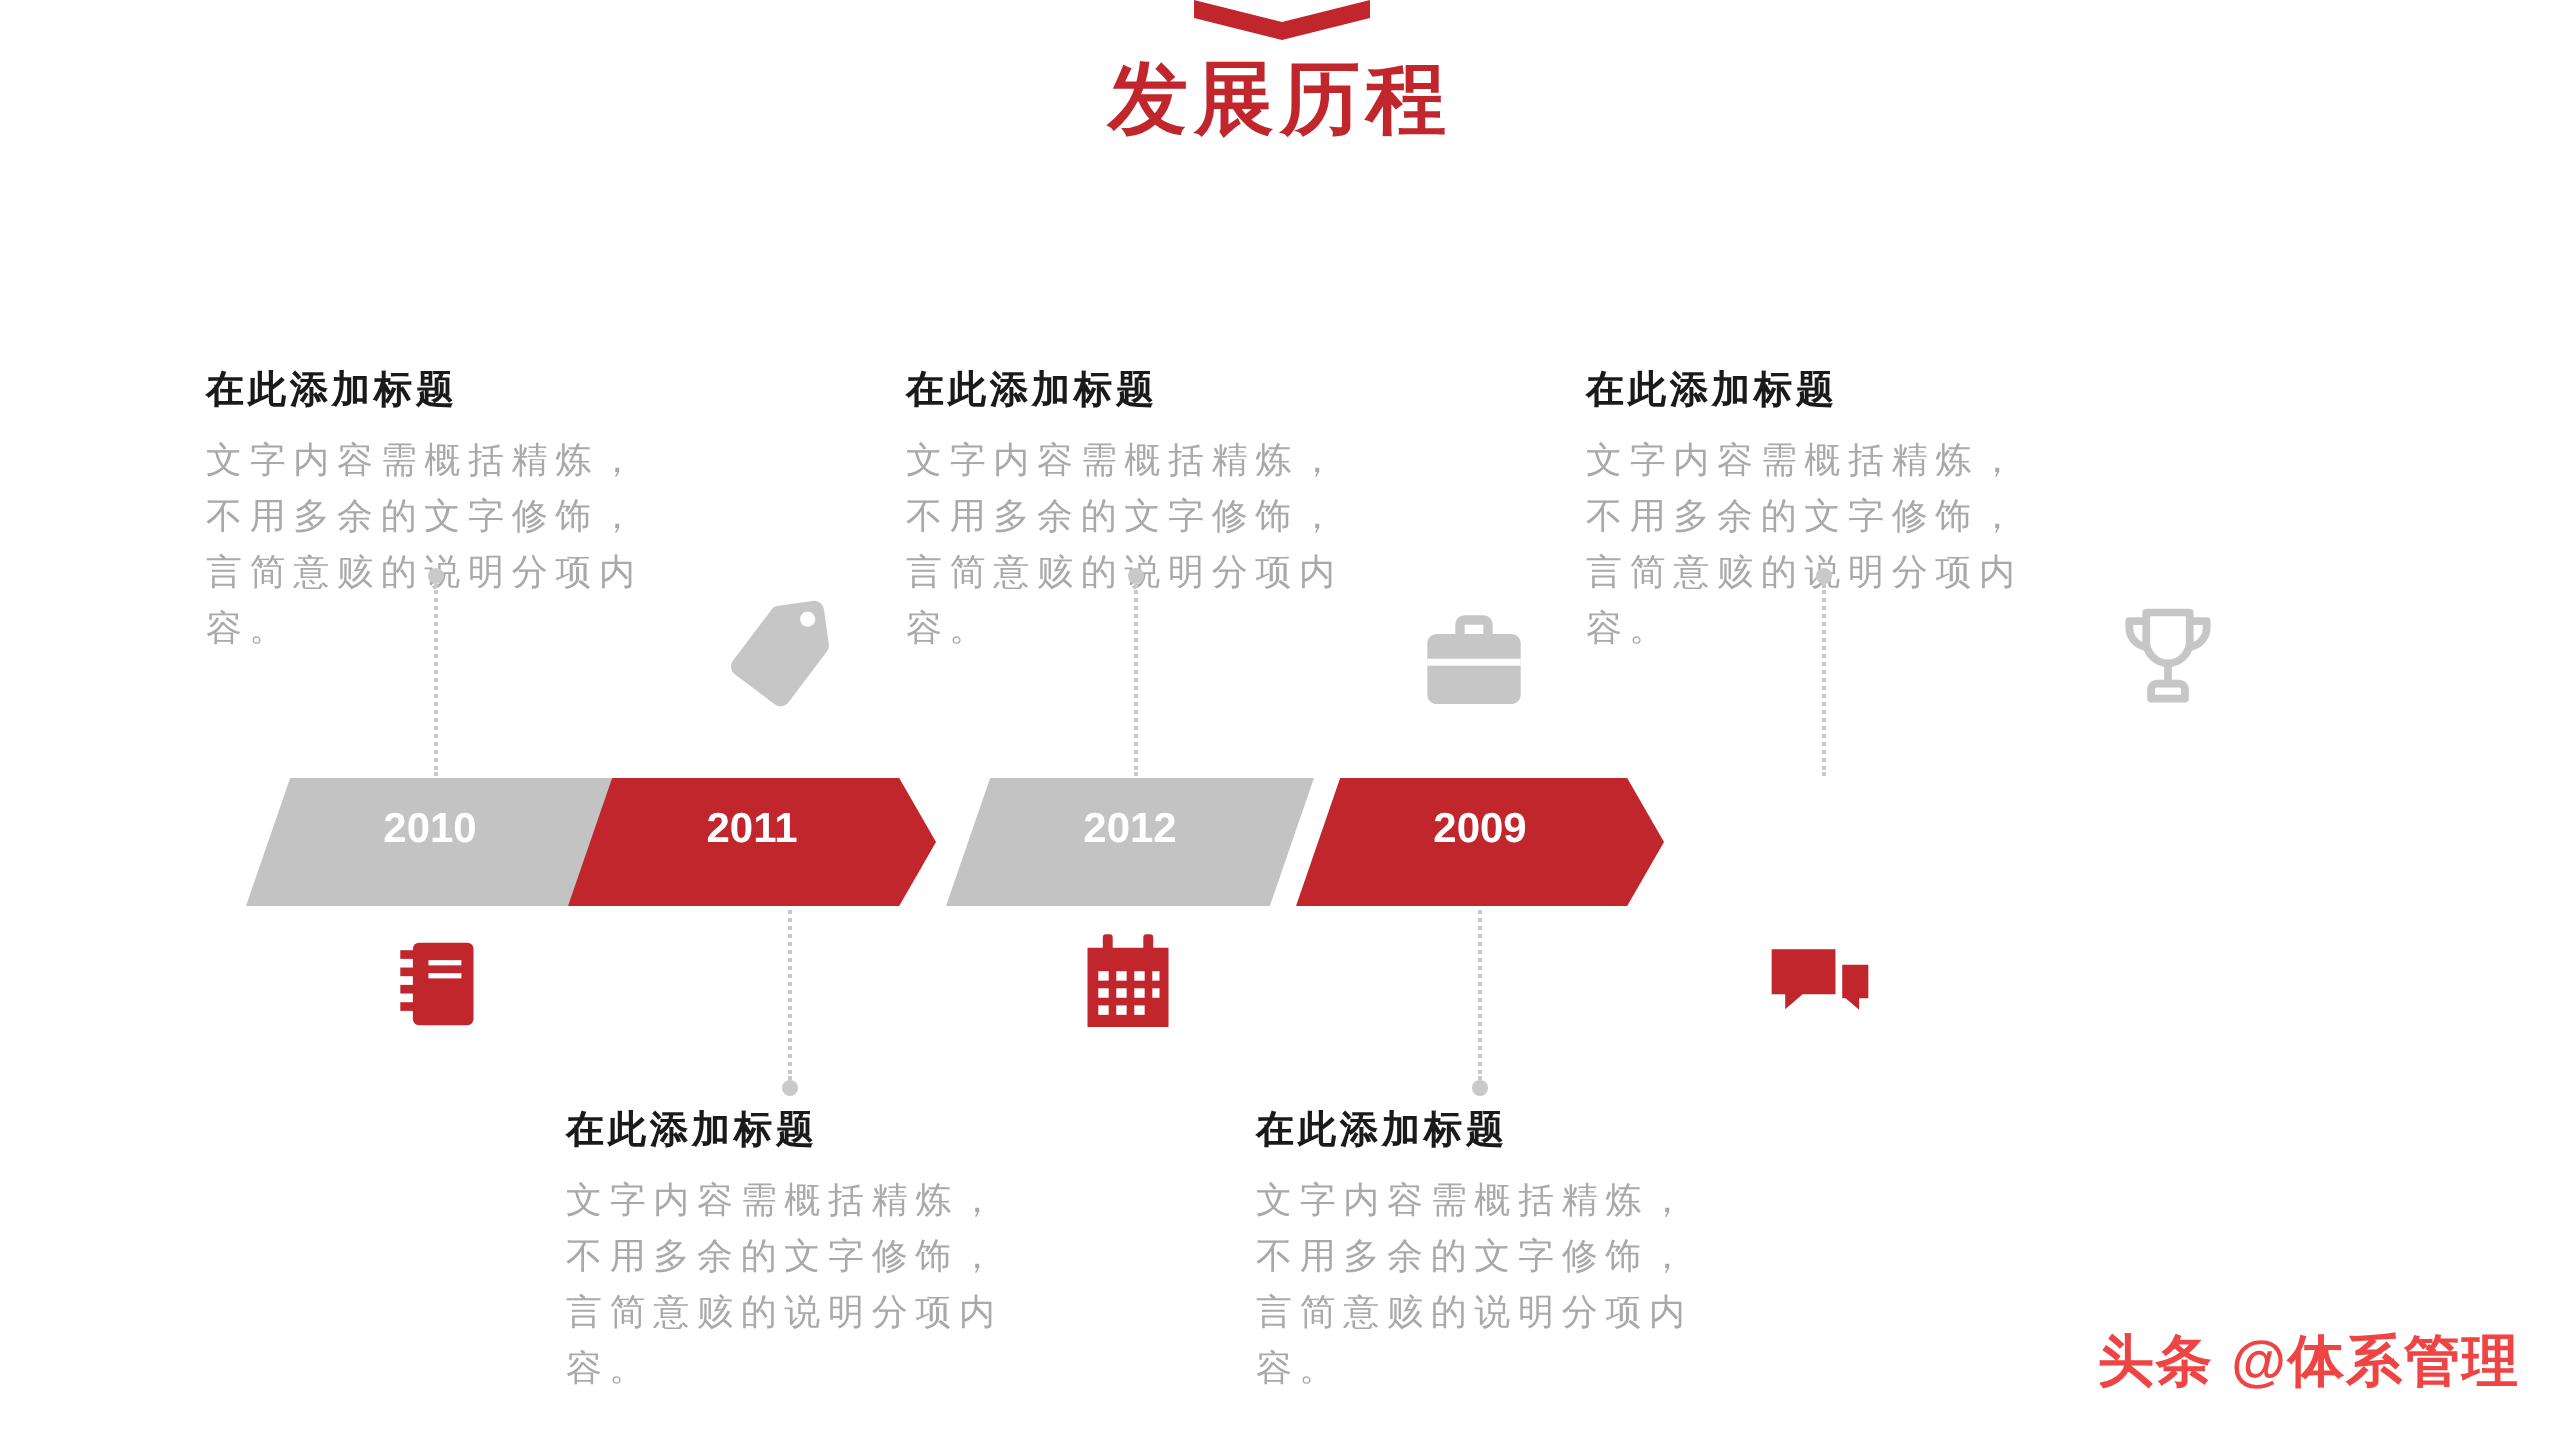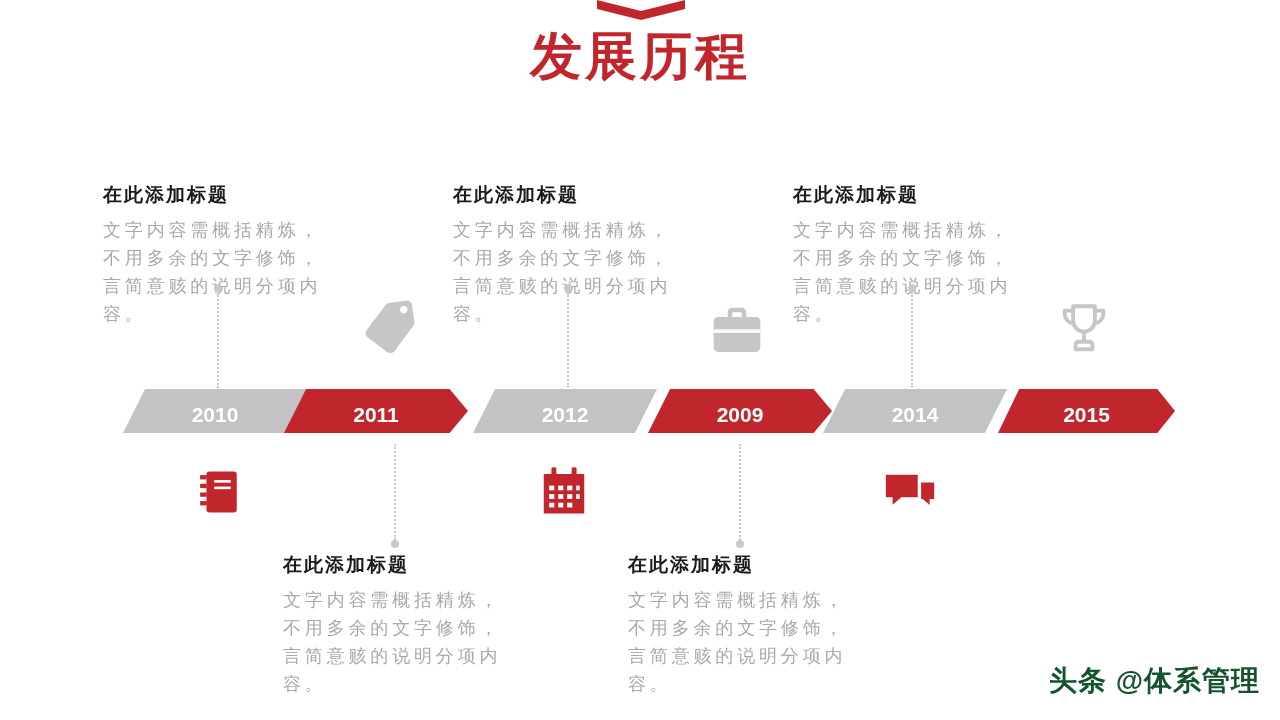--- a/index.html
+++ b/index.html
@@ -18,52 +18,52 @@
 
   
   .top-chevron{
     position:absolute;left:597px;top:0;width:88px;height:20px;background:var(--red);
     clip-path:polygon(0 0,50% 55%,100% 0,100% 45%,50% 100%,0 45%);
   }
 
   
   .header{position:absolute;top:28px;left:0;width:100%;display:flex;justify-content:center;align-items:flex-start;gap:22px;}
   .header .title{
-    font-size:52px;font-weight:800;color:var(--red);letter-spacing:3px;line-height:1.1;
+    font-size:40px;font-weight:800;color:var(--red);letter-spacing:3px;line-height:1.1;
   }
   .header .subtitle{margin-top:6px;color:var(--subtitle-gray);font-family:"Liberation Serif","DejaVu Serif",serif;font-weight:700;font-size:15px;letter-spacing:8px;line-height:1.55;}
 
   
   .note{position:absolute;width:245px;}
   .note h3{font-size:19px;font-weight:700;color:var(--title-dark);letter-spacing:2px;margin-bottom:9px;}
   .note p{font-size:18px;color:var(--text-gray);letter-spacing:3.5px;line-height:1.55;text-align:justify;width:218px;}
 
   
   .connector{position:absolute;width:10px;height:104px;display:flex;flex-direction:column;align-items:center;}
   .connector .dot{width:8px;height:8px;border-radius:50%;background:var(--dot-gray);flex:0 0 auto;}
   .connector .line{flex:1;width:0;border-left:2px dotted var(--dot-gray);}
   .connector.up .dot{order:2;}
   .connector.up .line{order:1;}
 
   
-  .segment{position:absolute;top:389px;height:44px;width:184px;color:#fff;
+  .segment{position:absolute;top:389px;height:64px;width:184px;color:#fff;
     font-size:21px;font-weight:700;text-align:center;line-height:52px;}
   .segment.gray{background:var(--shape-gray);clip-path:polygon(12% 0,100% 0,88% 100%,0 100%);z-index:1;}
   .segment.red{background:var(--red);clip-path:polygon(12% 0,90% 0,100% 50%,90% 100%,0 100%);z-index:2;}
   .segment span{display:inline-block;}
 
   
   .icon{position:absolute;display:block;}
   .icon svg{width:100%;height:100%;display:block;}
   .icon-gray{color:var(--icon-gray);}
   .icon-red{color:var(--red);}
   .icon-tag svg{transform:rotate(-8deg) scaleX(-1);}
 
   
-  .watermark{position:absolute;right:20px;bottom:20px;font-size:28px;font-weight:800;color:#14532d;letter-spacing:1px;}
+  .watermark{position:absolute;right:20px;bottom:20px;font-size:28px;font-weight:800;color:#ef4444;letter-spacing:1px;}
 </style>
 </head>
 <body>
 
 <div class="slide">
 
   <div class="top-chevron"></div>
 
   <div class="header">
     <div class="title">发展历程</div>
@@ -169,18 +169,16 @@
     <svg viewBox="0 0 24 24" fill="currentColor">
       <path d="M2 4h13.2v9.3H8.4l-3.6 3.1v-3.1H2z"></path>
       <path d="M16.6 7.2H22v6.9h-1.9v2.4l-2.8-2.4h-0.7z"></path>
     </svg>
   </span>
 
   <div class="segment gray" style="left:123px;"><span>2010</span></div>
   <div class="segment red" style="left:284px;"><span>2011</span></div>
   <div class="segment gray" style="left:473px;"><span>2012</span></div>
   <div class="segment red" style="left:648px;"><span>2009</span></div>
-  <div class="segment gray" style="left:823px;"><span>2014</span></div>
-  <div class="segment red" style="left:998px;width:177px;"><span>2015</span></div>
 
   <div class="watermark">头条 @体系管理</div>
 
 </div>
 
 </body></html>

